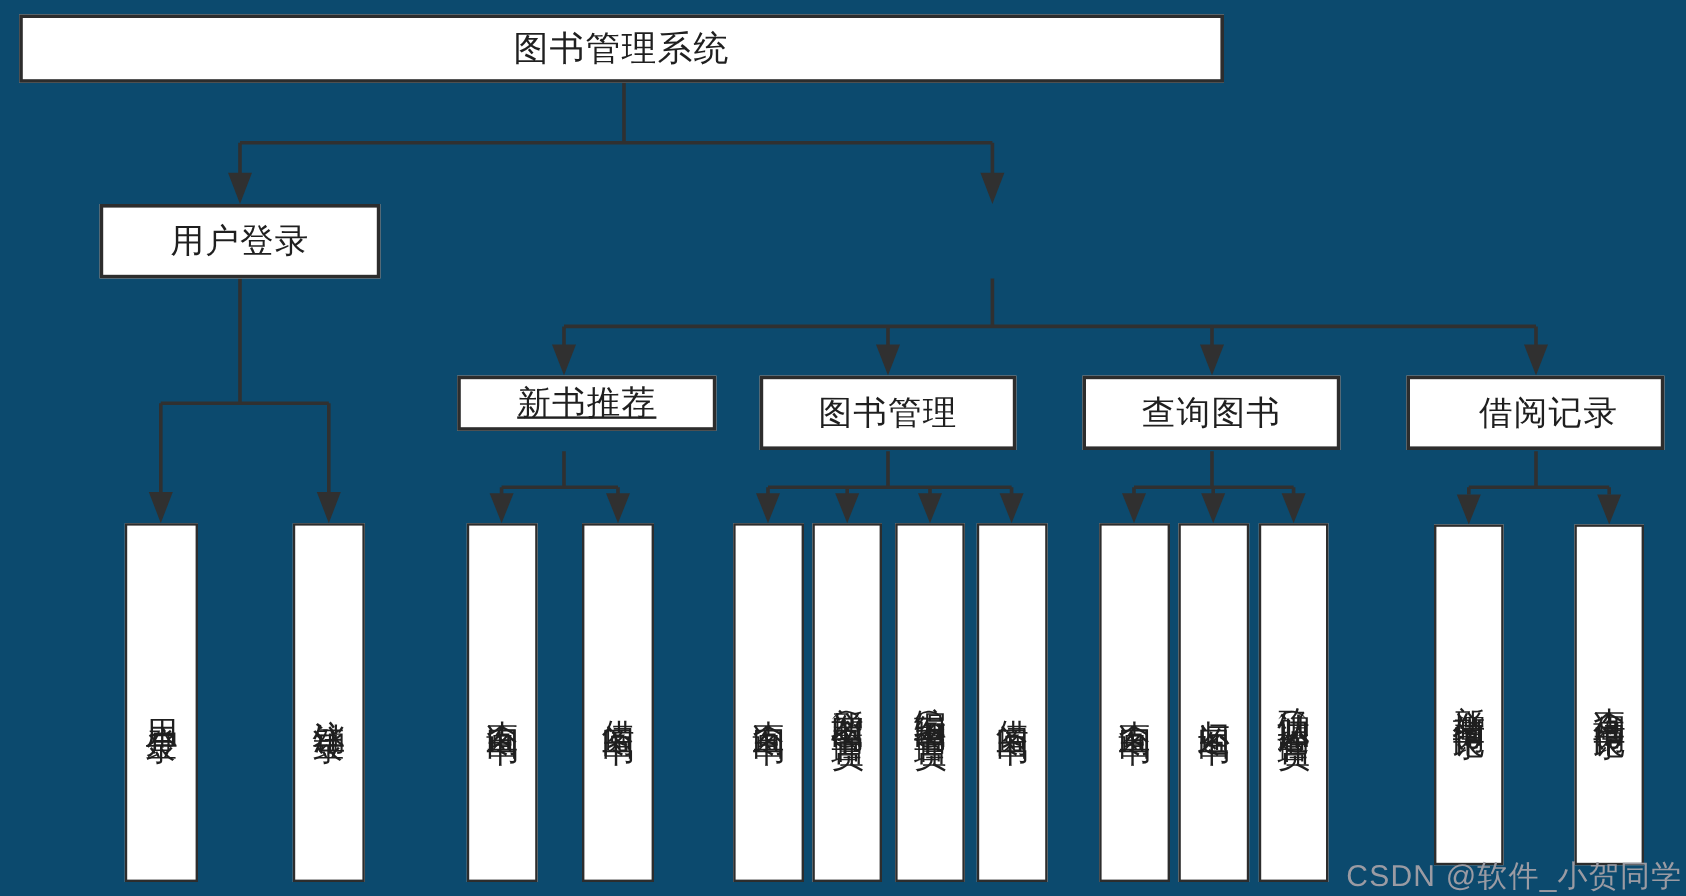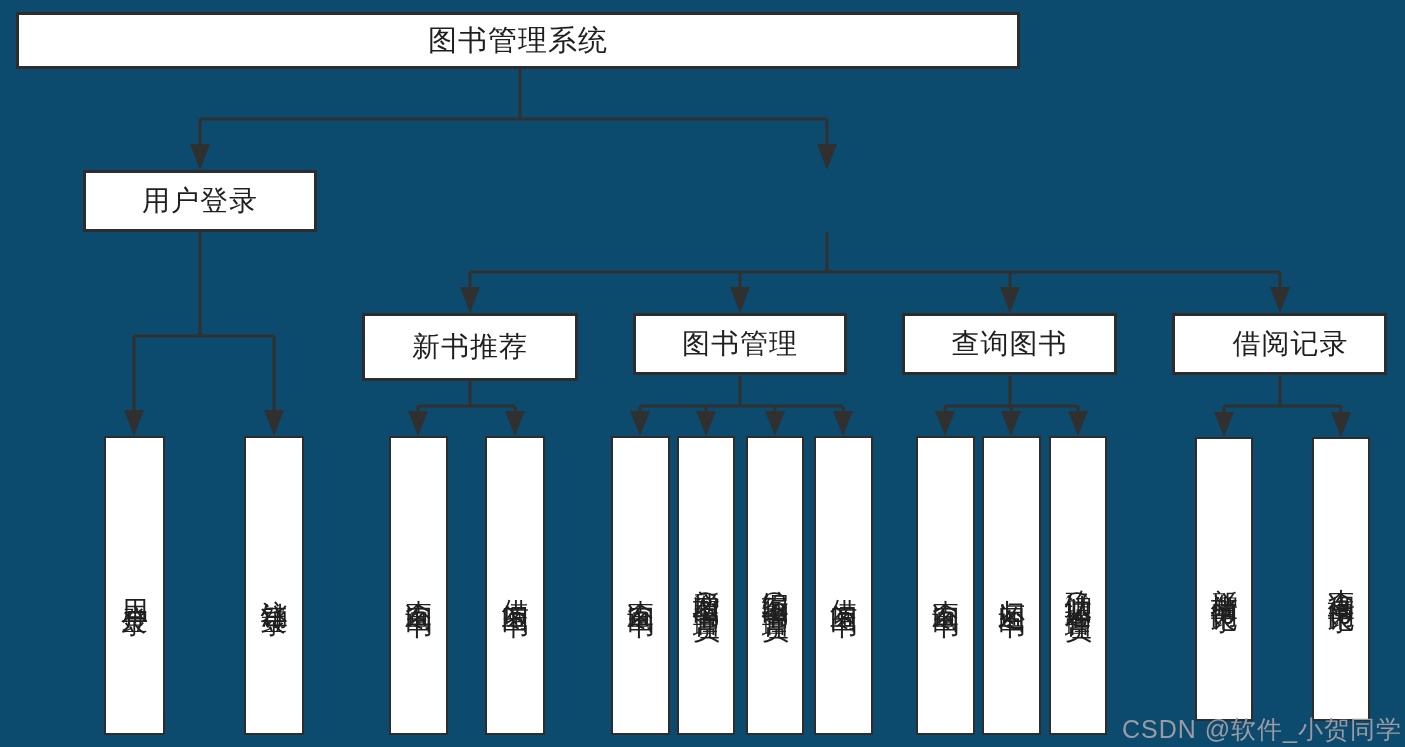--- a/index.html
+++ b/index.html
@@ -113,21 +113,21 @@
     <g fill="#303030" stroke="none">
       <polygon points="1214,412 1234,412 1224,437"></polygon>
       <polygon points="1331,412 1351,412 1341,437"></polygon>
     </g>
   </svg>
 
   <div class="hbox root" style="left:16px;top:12px;width:1004px;height:57px;">图书管理系统</div>
 
   <div class="hbox" style="left:83px;top:170px;width:234px;height:62px;">用户登录</div>
 
-  <div class="hbox" style="left:362px;top:313px;width:216px;height:68px;">新书推荐</div>
+  <div class="hbox" style="left:381px;top:313px;width:216px;height:46px;text-decoration:underline;">新书推荐</div>
   <div class="hbox" style="left:633px;top:313px;width:214px;height:62px;">图书管理</div>
   <div class="hbox" style="left:902px;top:313px;width:215px;height:62px;">查询图书</div>
   <div class="hbox" style="left:1172px;top:313px;width:215px;height:62px;padding-left:22px;">借阅记录</div>
 
   <div class="leaf" style="left:104px;top:436px;width:61px;height:299px;">
     <span>用户登录</span>
   </div>
   <div class="leaf" style="left:244px;top:436px;width:60px;height:299px;">
     <span>注销登录</span>
   </div>

